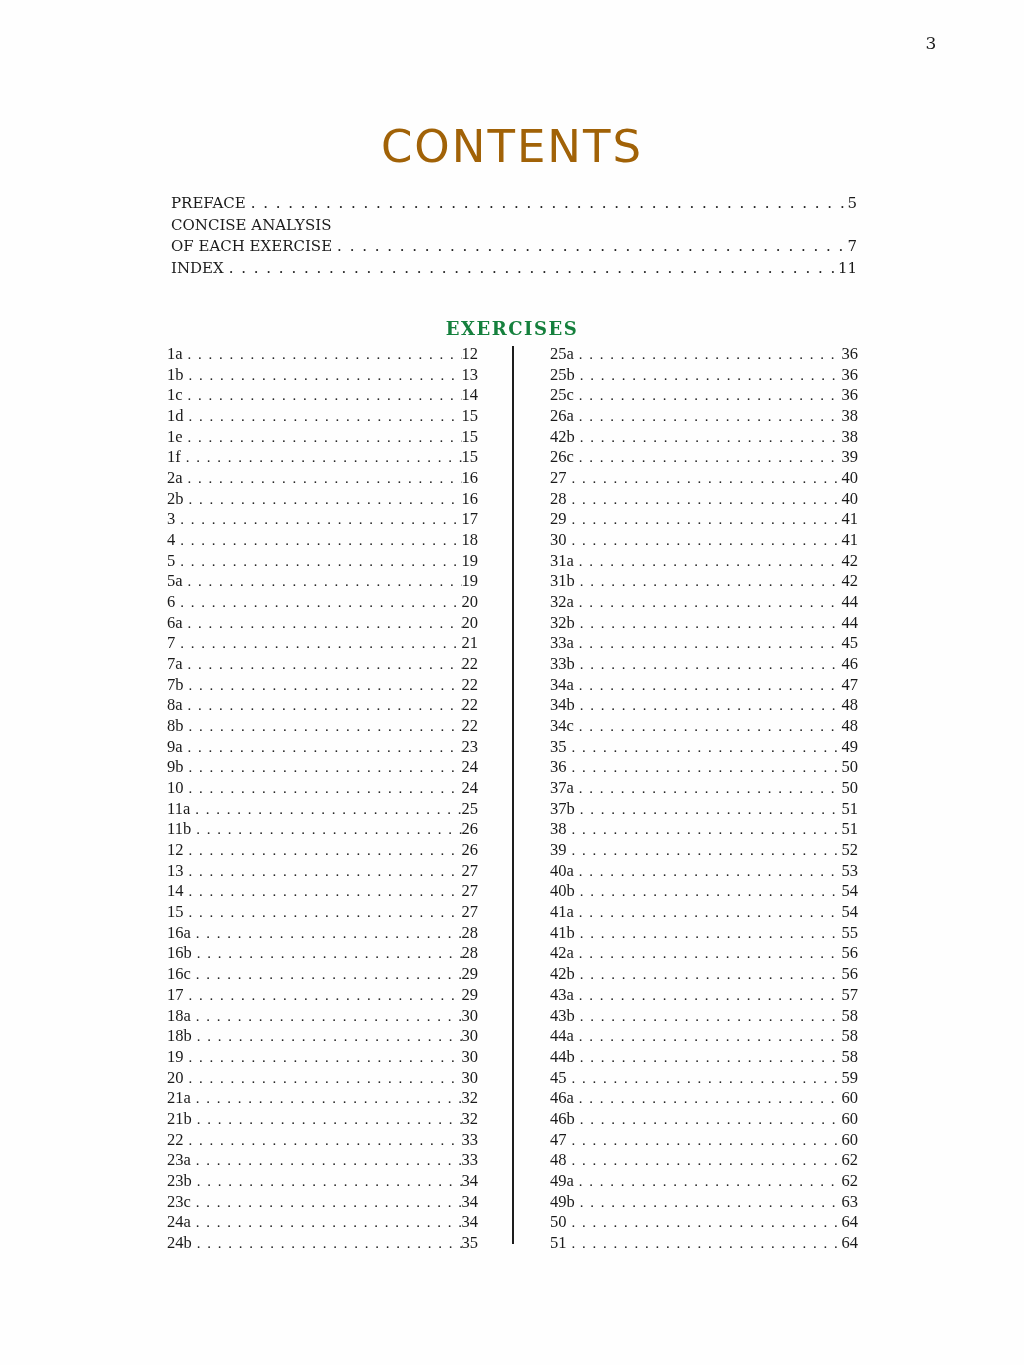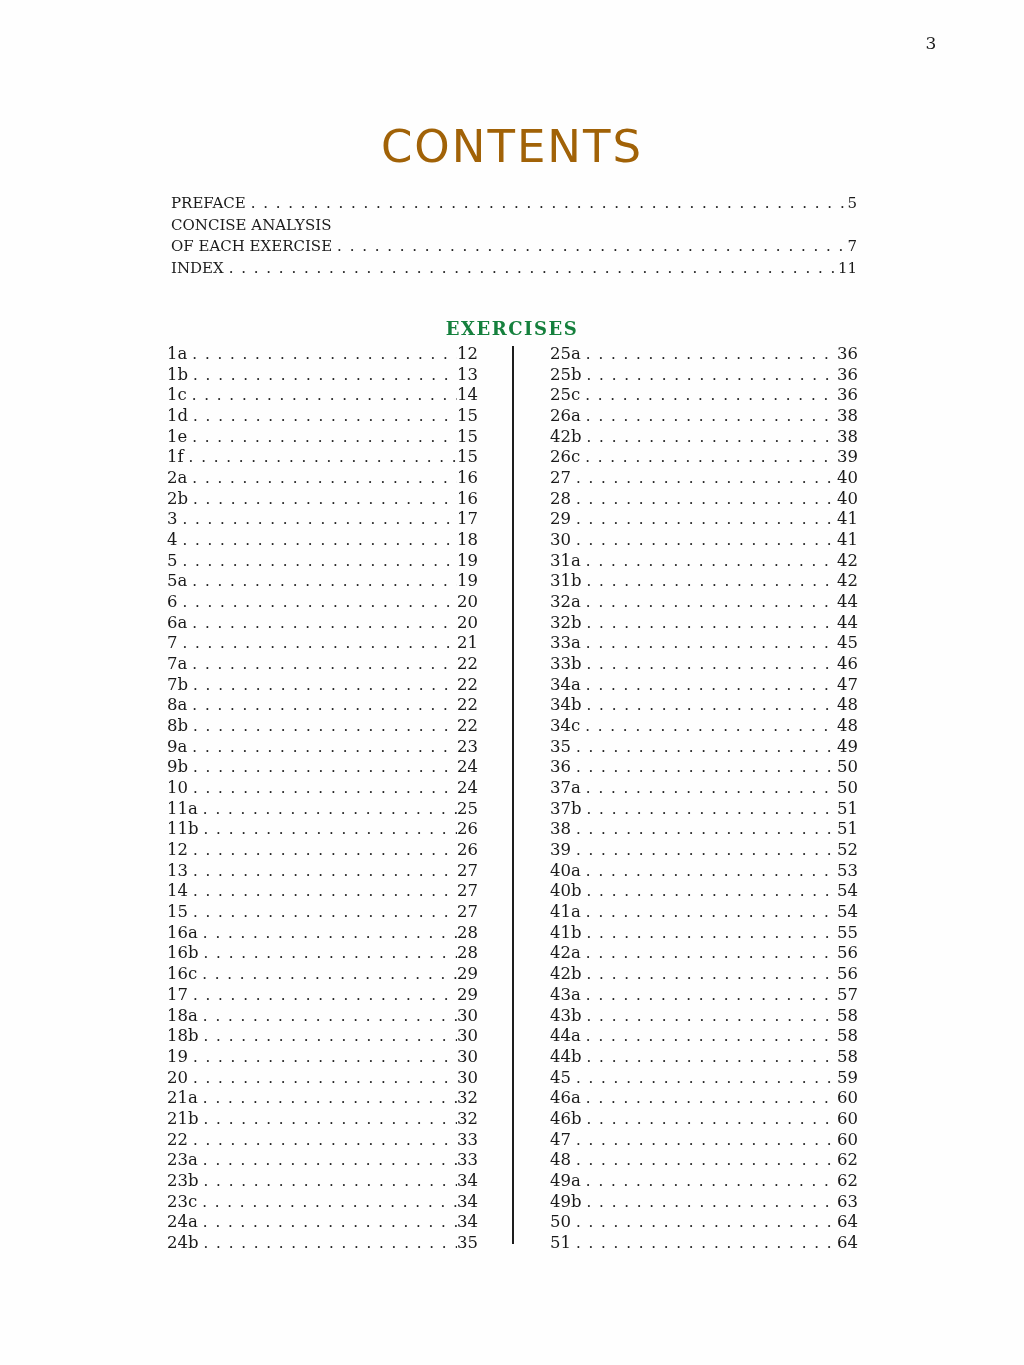--- a/index.html
+++ b/index.html
@@ -48,21 +48,21 @@
     top: 303px;
     left: 0;
     width: 1024px;
     text-align: center;
     font-size: 18px;
     font-weight: bold;
     letter-spacing: 1.5px;
     color: #15803d;
   }
 
-  .columns { position: absolute; top: 344px; left: 0; width: 1024px; height: 920px; }
+  .columns { position: absolute; top: 344px; left: 0; width: 1024px; height: 920px; font-family: Liberation Serif, serif; }
   .col { position: absolute; top: 0; }
   .col-left  { left: 167px; width: 311px; }
   .col-right { left: 550px; width: 308px; }
   .divider {
     position: absolute;
     left: 512px;
     top: 2px;
     width: 2px;
     height: 898px;
     background: #1d1d1d;

